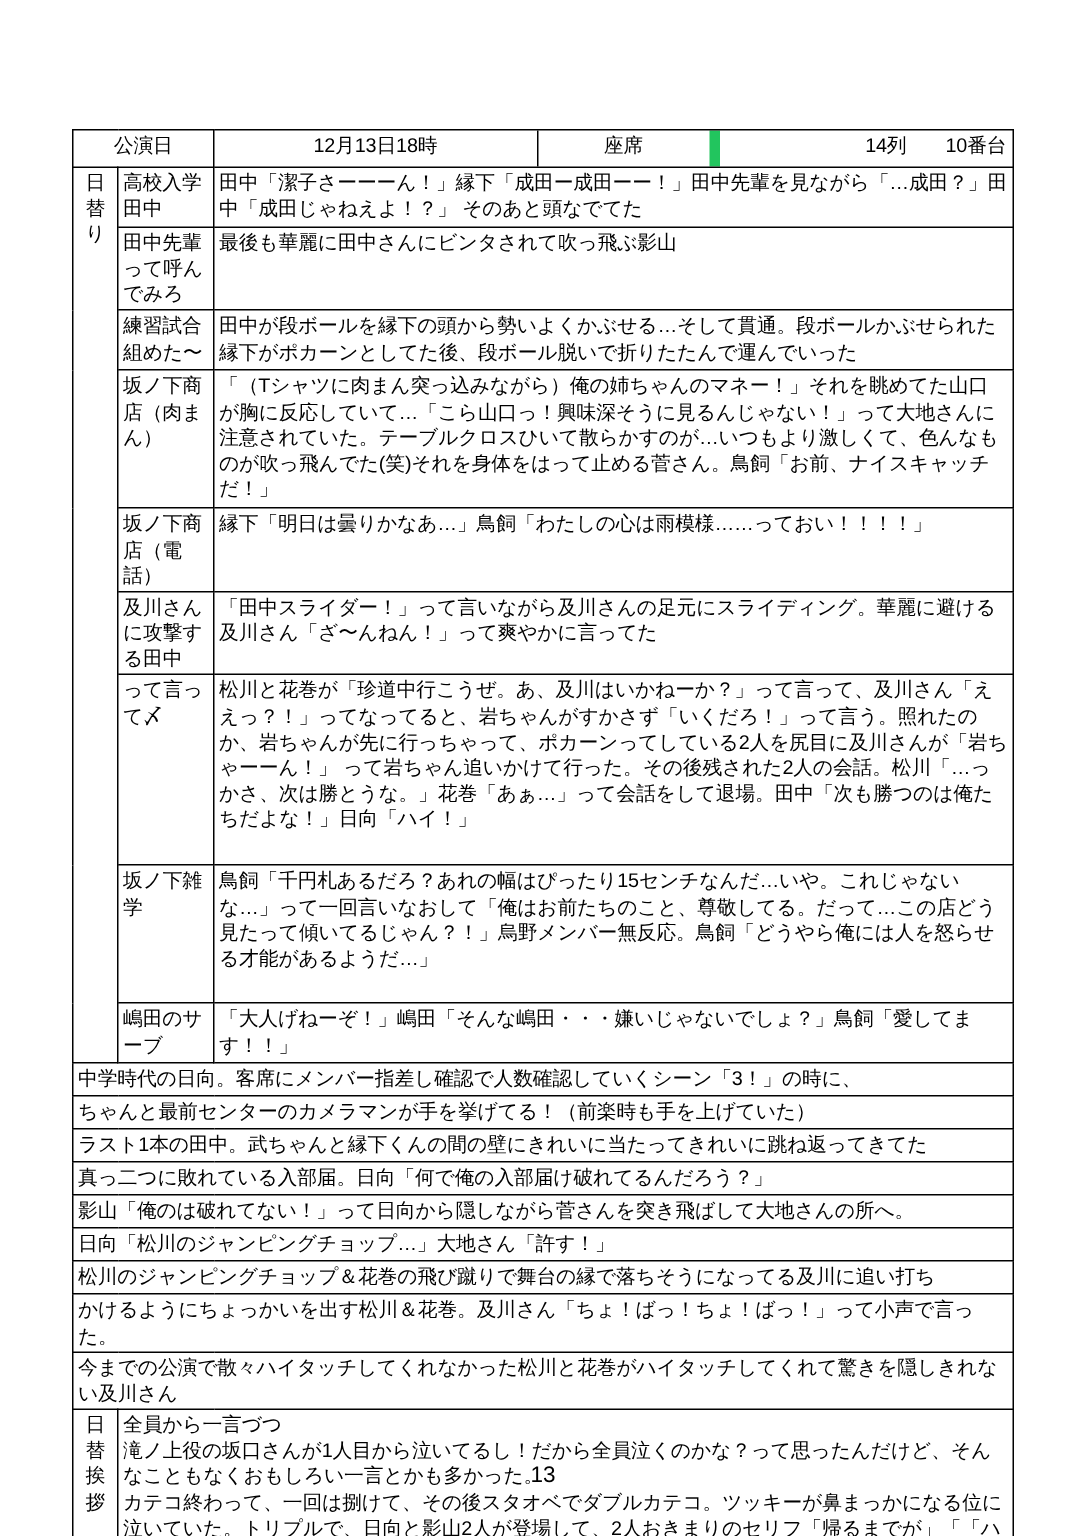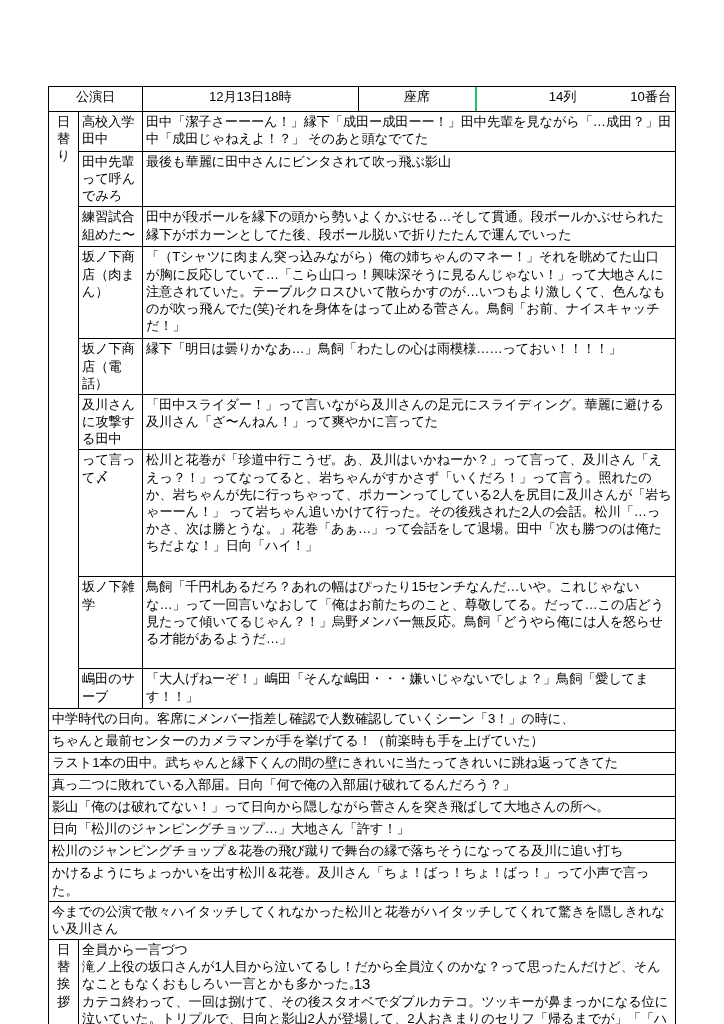--- a/index.html
+++ b/index.html
@@ -49,21 +49,21 @@
     vertical-align: middle;
     height: 21px;
     padding-top: 0;
     padding-bottom: 0;
     font-size: 13.5px;
   }
   .hdr .seat-val {
     text-align: right;
     padding-right: 4px;
   }
-  .seat-val .row-no { margin-right: 54px; }
+  .seat-val .row-no { margin-right: 26px; }
 
   
   td.vlabel {
     width: 30px;
     text-align: center;
     vertical-align: middle;
     font-size: 13.5px;
     line-height: 1.22;
     padding: 0;
   }
@@ -140,21 +140,21 @@
       <td style="padding:0">
         <table style="width:100%;border-collapse:collapse;table-layout:fixed">
           <colgroup>
             <col style="width:215px">
             <col style="width:118px">
             <col>
           </colgroup>
           <tbody>
                 <tr class="hdr">
             <td style="border:none;border-right:1px solid #000">12月13日18時</td>
-            <td style="border:none;border-right:2px solid #22c55e">座席</td>
+            <td style="border:none;border-right:7px solid #22c55e">座席</td>
             <td class="seat-val" style="border:none">
               <span class="row-no">14列</span><span>10番台</span>
             </td>
           </tr>
         </tbody>
             </table>
       </td>
     </tr>
 
     <tr>

